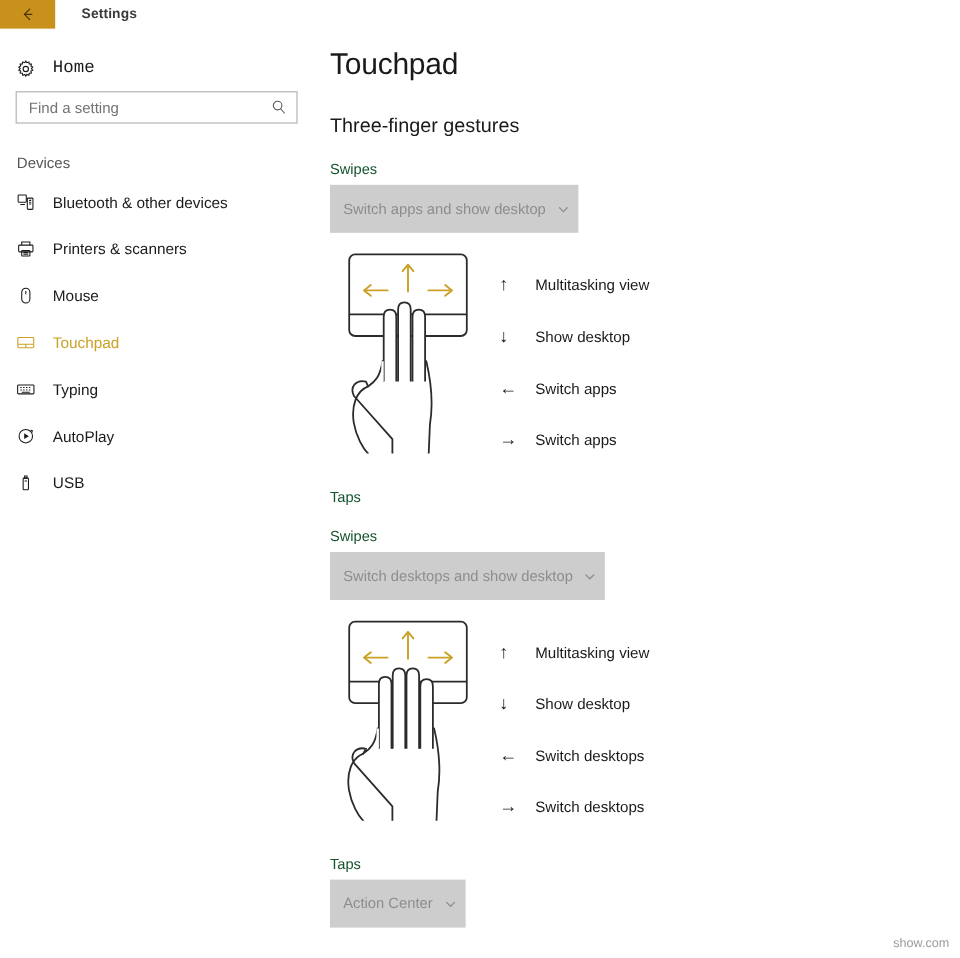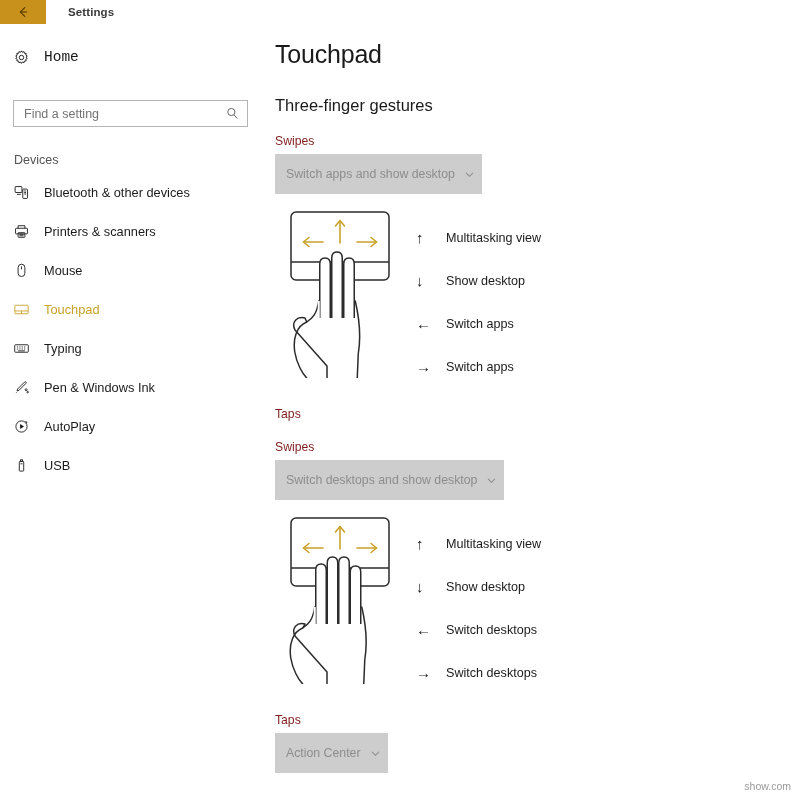--- a/index.html
+++ b/index.html
@@ -53,21 +53,21 @@
     cursor: pointer;
     font-family: Liberation Mono, monospace;
   }
   .home-row .ico { width: 26px; display: flex; align-items: center; }
   .home-label {
     font-size: 14.5px; color: #1a1a1a;
     margin-left: 5px;
   }
 
   .searchbox {
-    margin: 28px 14px 0 13px;
+    margin: 4px 14px 0 13px;
     height: 27px;
     border: 1px solid #b5b5b5;
     background: #fff;
     display: flex; align-items: center;
     padding: 0 7px 0 10px;
     cursor: text;
   }
   .searchbox input {
     flex: 1; border: none; outline: none;
     font-family: "Liberation Sans", sans-serif;
@@ -119,21 +119,21 @@
     letter-spacing: -0.2px;
   }
   .section-title {
     font-size: 16.5px;
     color: #1a1a1a;
     margin: 27px 0 0 0;
     font-weight: normal;
   }
   .field-label {
     font-size: 12.2px;
-    color: #7f1d1d;
+    color: #14532d;
     margin: 19px 0 6px 0;
   }
   .dropdown {
     display: inline-flex; align-items: center;
     justify-content: space-between;
     height: 40px;
     background: #cdcdcd;
     padding: 0 7px 0 11px;
     cursor: default;
   }
@@ -260,31 +260,20 @@
           <span class="nav-label">Touchpad</span>
         </div>
         <div class="nav-item">
           <span class="ico">
             <svg width="17" height="17" viewBox="0 0 20 20" fill="none" stroke="#1a1a1a" stroke-width="1.05">
         <rect x="2" y="5.6" width="16" height="8.8" rx="0.9"></rect>
         <path d="M4.6 8.2h1.4M7.4 8.2h1.4M10.2 8.2h1.4M13 8.2h1.4M4.6 10.6h1.4M7.4 10.6h1.4M10.2 10.6h1.4M13 10.6h1.4M6 12.8h8"></path>
             </svg>
           </span>
           <span class="nav-label">Typing</span>
-        </div>
-        <div class="nav-item">
-          <span class="ico">
-            <svg width="17" height="17" viewBox="0 0 20 20" fill="none" stroke="#1a1a1a" stroke-width="1.05">
-        <path d="M4.2 15.8 L3.4 16.6"></path>
-        <path d="M13.6 3.6 c1.2-1.2 2.8 0.4 1.6 1.6 L7 13.4 l-2.2 0.6 0.6-2.2z"></path>
-        <circle cx="15.4" cy="12.6" r="1.1"></circle>
-        <circle cx="17.2" cy="15.4" r="0.9"></circle>
-            </svg>
-          </span>
-          <span class="nav-label">Pen &amp; Windows Ink</span>
         </div>
         <div class="nav-item">
           <span class="ico">
             <svg width="17" height="17" viewBox="0 0 20 20" fill="none" stroke="#1a1a1a" stroke-width="1.05">
         <circle cx="10" cy="10" r="6.6"></circle>
         <path d="M8.4 7.2 L13 10 L8.4 12.8z" fill="#1a1a1a" stroke="none"></path>
         <path d="M14.6 4.2 l1.8 0.4 -0.5 1.8"></path>
             </svg>
           </span>
           <span class="nav-label">AutoPlay</span>

